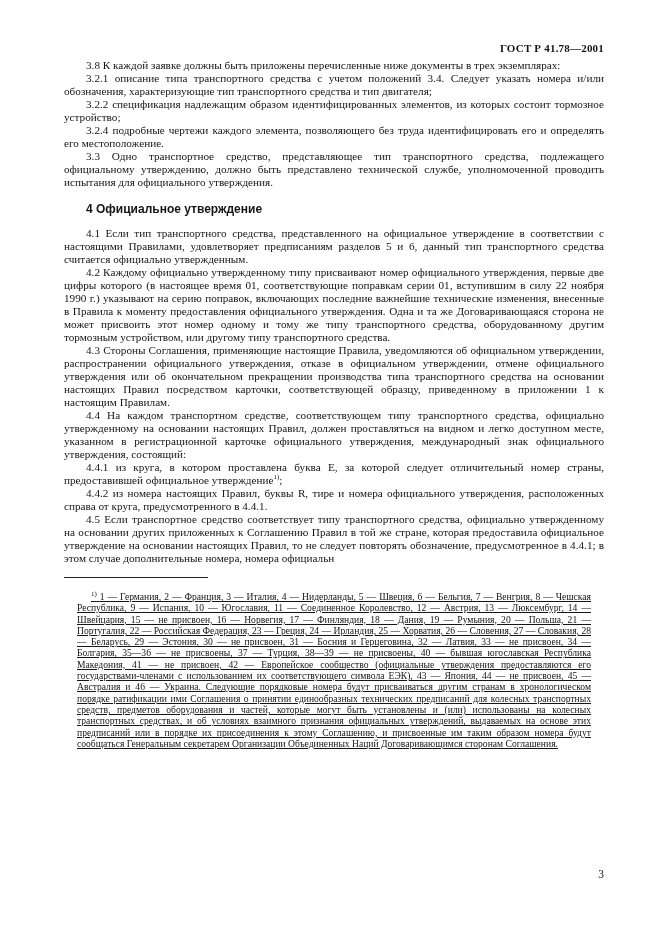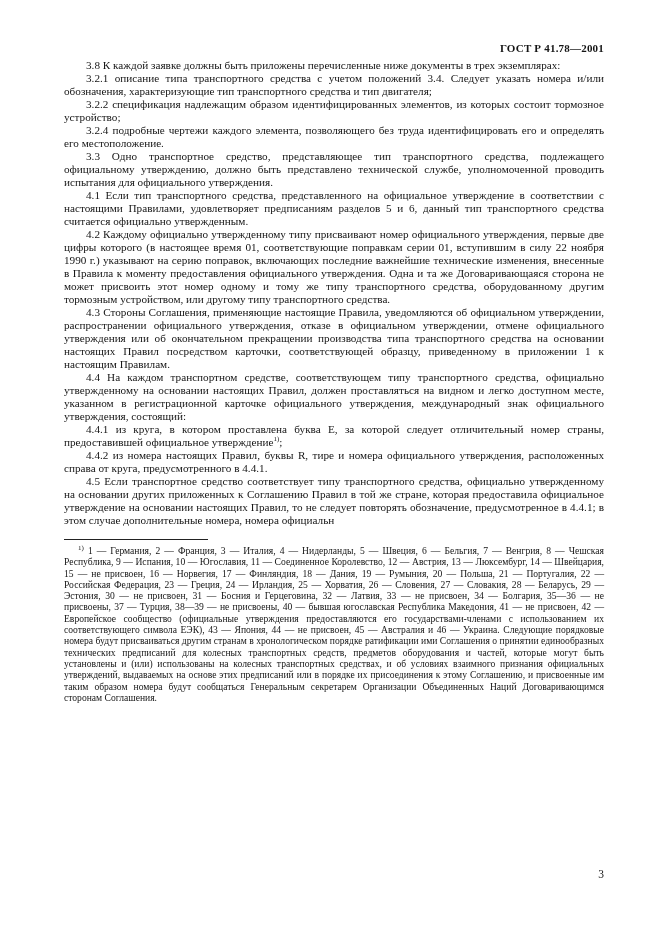--- a/index.html
+++ b/index.html
@@ -42,25 +42,26 @@
     line-height: 0;
     vertical-align: super;
   }
   .footnote { margin-top: 12px; }
   .footnote-rule {
     width: 144px; height: 0;
     border-top: 1px solid #222;
     margin-bottom: 5px;
   }
   .footnote p {
-    margin: 0;
+    margin: 13px;
     font-size: 9.6px;
     line-height: 11.3px;
     text-align: justify;
     text-indent: 14px;
+    text-decoration: underline;
   }
   .page-number {
     position: absolute;
     right: 57px; bottom: 56px;
     font-size: 11.5px;
   }
 </style>
 </head>
 <body>
 
@@ -70,20 +71,21 @@
     <span>ГОСТ Р 41.78—2001</span>
   </div>
 
   <div class="body-text">
     <p>3.8 К каждой заявке должны быть приложены перечисленные ниже документы в трех экземплярах:</p>
     <p>3.2.1 описание типа транспортного средства с учетом положений 3.4. Следует указать номера и/или обозначения, характеризующие тип транспортного средства и тип двигателя;</p>
     <p>3.2.2 спецификация надлежащим образом идентифицированных элементов, из которых состоит тормозное устройство;</p>
     <p>3.2.4 подробные чертежи каждого элемента, позволяющего без труда идентифицировать его и определять его местоположение.</p>
     <p>3.3 Одно транспортное средство, представляющее тип транспортного средства, подлежащего официальному утверждению, должно быть представлено технической службе, уполномоченной проводить испытания для официального утверждения.</p>
 
+    <h2 class="section-heading">4 Официальное утверждение</h2>
 
     <p>4.1 Если тип транспортного средства, представленного на официальное утверждение в соответствии с настоящими Правилами, удовлетворяет предписаниям разделов 5 и 6, данный тип транспортного средства считается официально утвержденным.</p>
     <p>4.2 Каждому официально утвержденному типу присваивают номер официального утверждения, первые две цифры которого (в настоящее время 01, соответствующие поправкам серии 01, вступившим в силу 22 ноября 1990 г.) указывают на серию поправок, включающих последние важнейшие технические изменения, внесенные в Правила к моменту предоставления официального утверждения. Одна и та же Договаривающаяся сторона не может присвоить этот номер одному и тому же типу транспортного средства, оборудованному другим тормозным устройством, или другому типу транспортного средства.</p>
     <p>4.3 Стороны Соглашения, применяющие настоящие Правила, уведомляются об официальном утверждении, распространении официального утверждения, отказе в официальном утверждении, отмене официального утверждения или об окончательном прекращении производства типа транспортного средства на основании настоящих Правил посредством карточки, соответствующей образцу, приведенному в приложении 1 к настоящим Правилам.</p>
     <p>4.4 На каждом транспортном средстве, соответствующем типу транспортного средства, официально утвержденному на основании настоящих Правил, должен проставляться на видном и легко доступном месте, указанном в регистрационной карточке официального утверждения, международный знак официального утверждения, состоящий:</p>
     <p><span>4.4.1 из круга, в котором проставлена буква Е, за которой следует отличительный номер страны, предоставившей официальное утверждение</span><sup>1)</sup><span>;</span></p>
     <p>4.4.2 из номера настоящих Правил, буквы R, тире и номера официального утверждения, расположенных справа от круга, предусмотренного в 4.4.1.</p>
     <p>4.5 Если транспортное средство соответствует типу транспортного средства, официально утвержденному на основании других приложенных к Соглашению Правил в той же стране, которая предоставила официальное утверждение на основании настоящих Правил, то не следует повторять обозначение, предусмотренное в 4.4.1; в этом случае дополнительные номера, номера официальн</p>
   </div>
 

